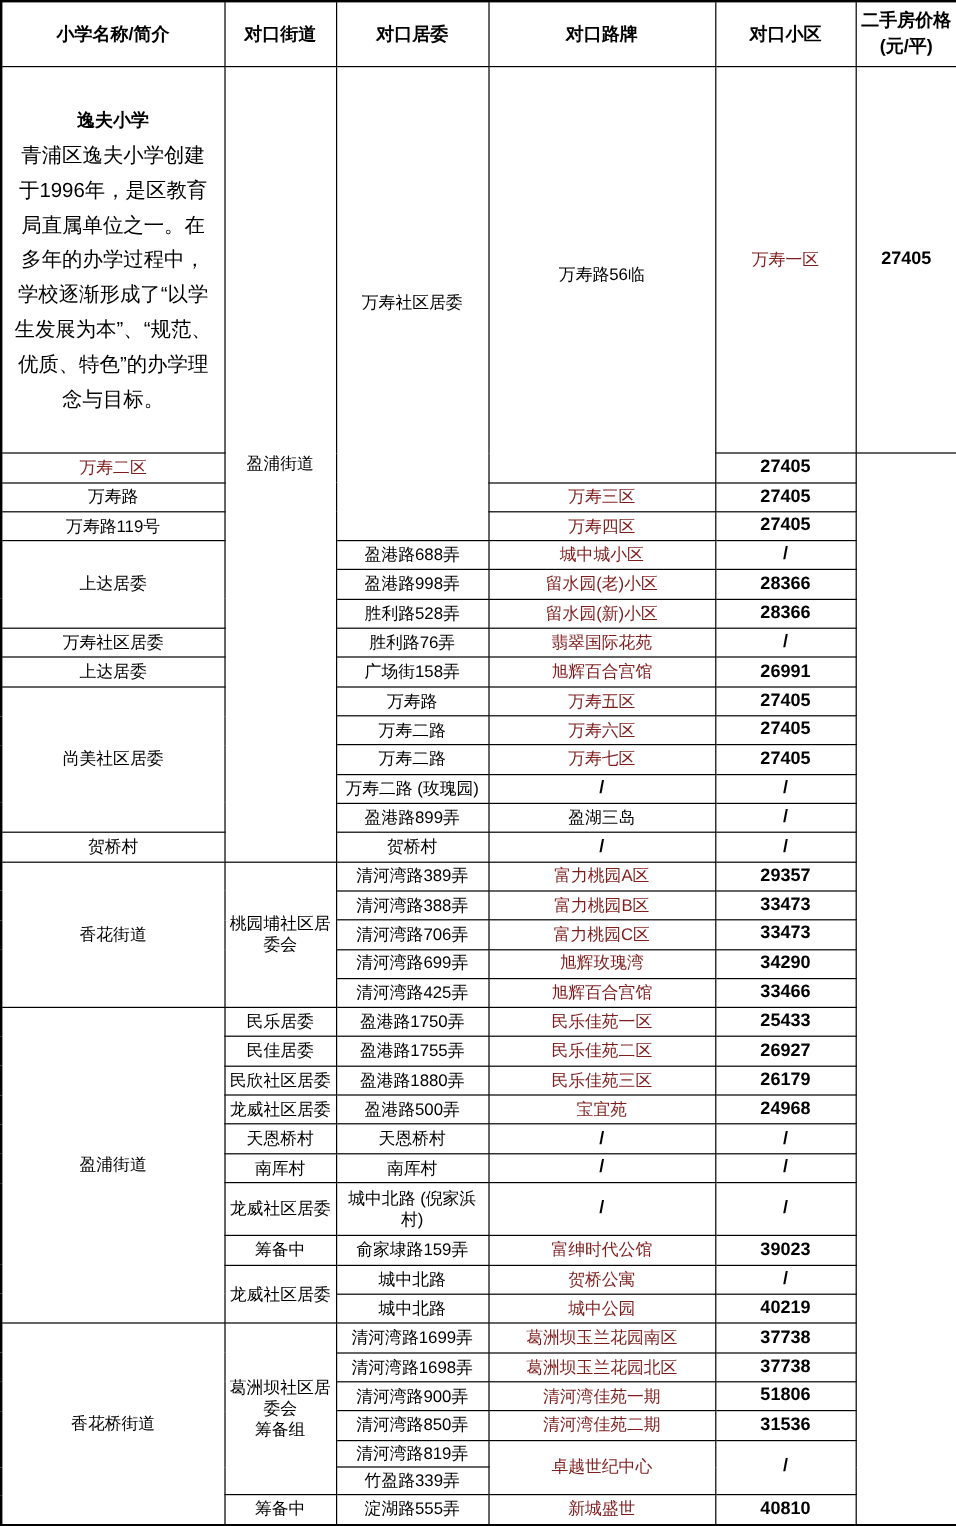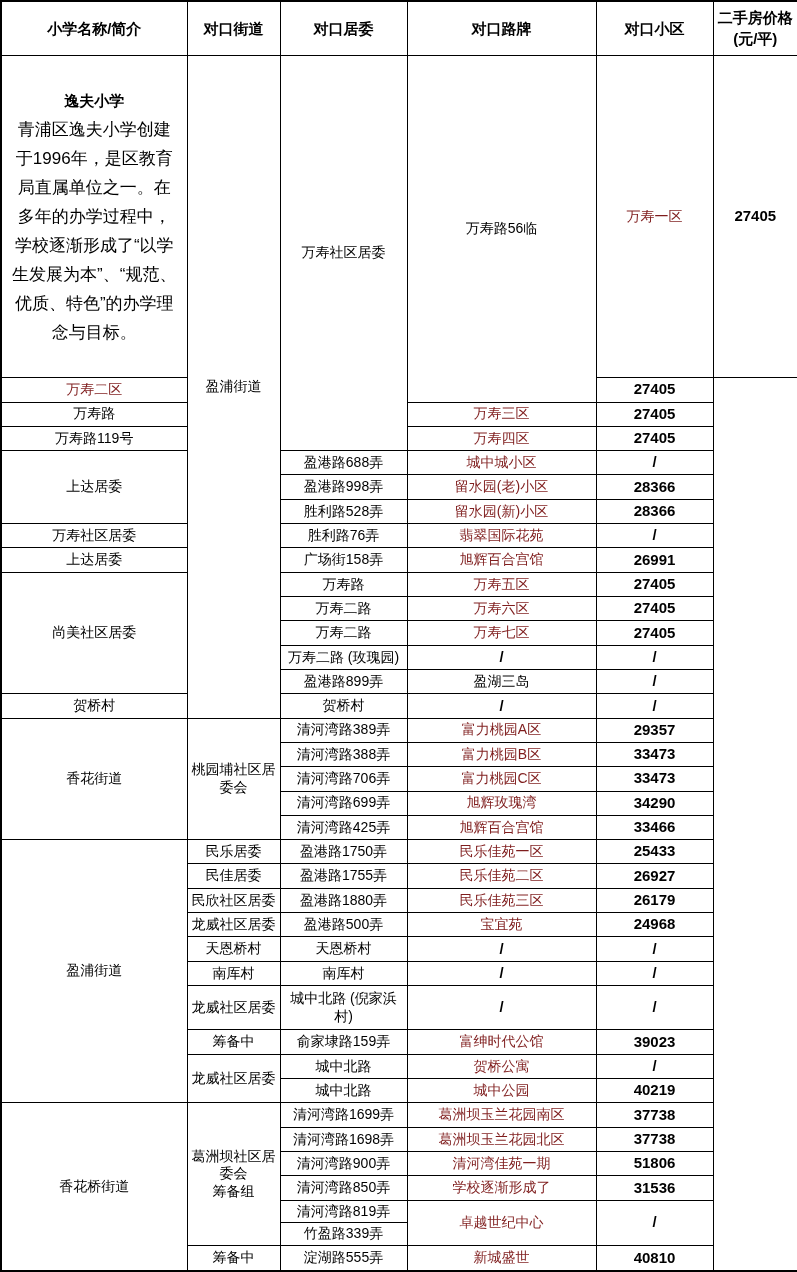--- a/index.html
+++ b/index.html
@@ -281,21 +281,21 @@
           <td class="col-community red small">葛洲坝玉兰花园北区</td>
           <td class="col-price">37738</td>
         </tr>
         <tr>
           <td class="col-road">清河湾路900弄</td>
           <td class="col-community red">清河湾佳苑一期</td>
           <td class="col-price">51806</td>
         </tr>
         <tr>
           <td class="col-road">清河湾路850弄</td>
-          <td class="col-community red">学校逐渐形成了</td>
+          <td class="col-community red">清河湾佳苑二期</td>
           <td class="col-price">31536</td>
         </tr>
         <tr>
           <td class="col-road">清河湾路819弄</td>
           <td class="col-community red" rowspan="2">卓越世纪中心</td>
           <td class="col-price slash" rowspan="2">/</td>
         </tr>
         <tr>
           <td class="col-road">竹盈路339弄</td>
         </tr>

